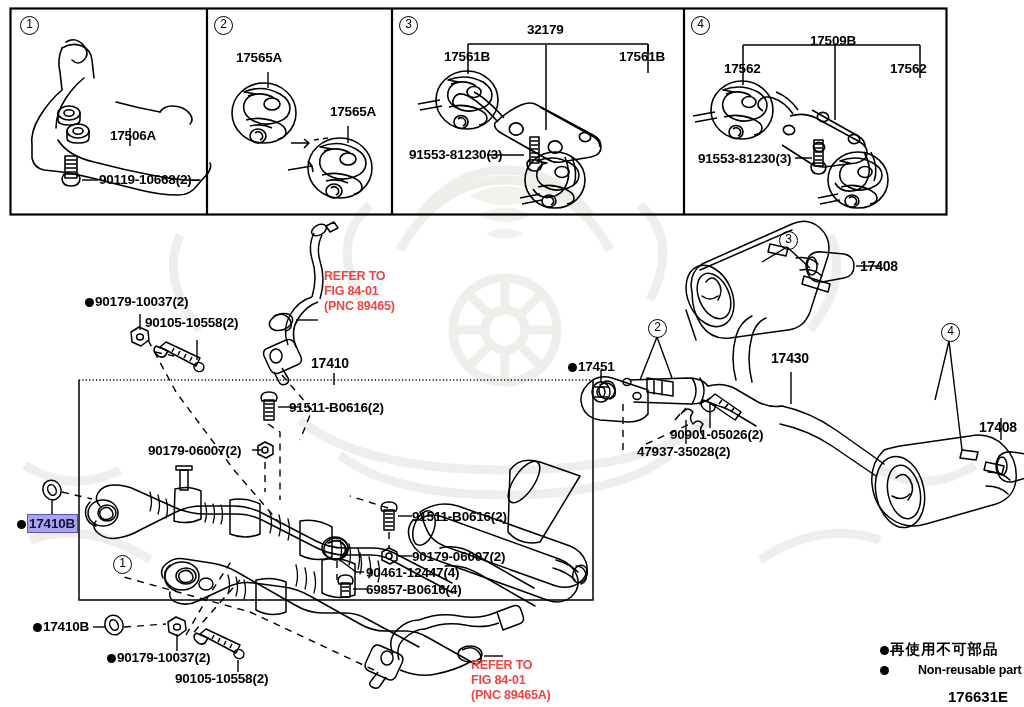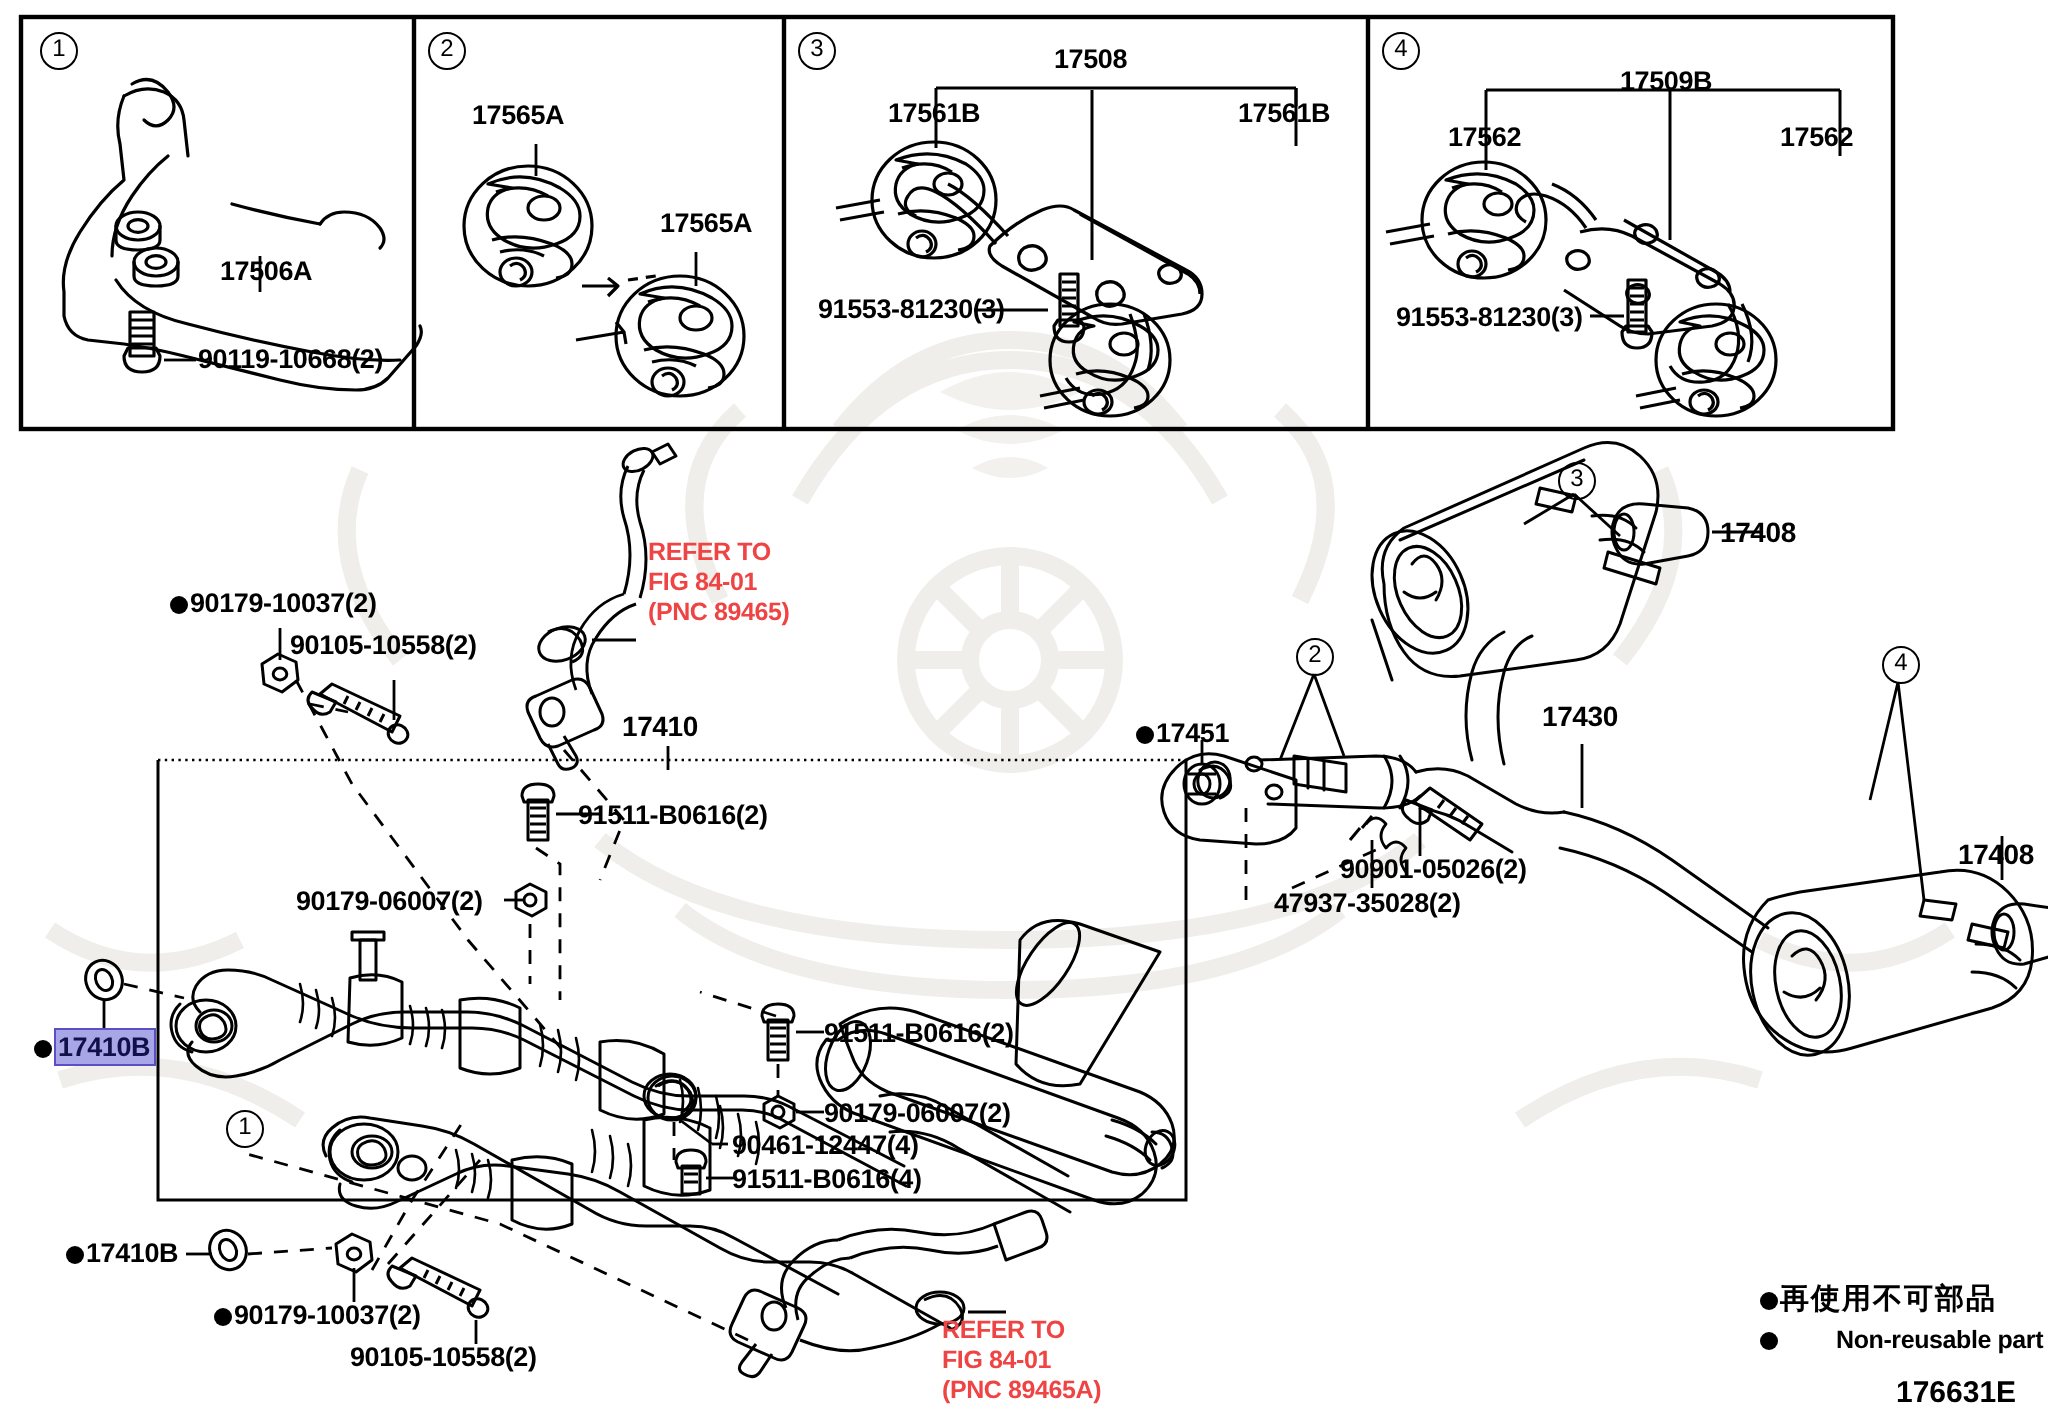--- a/index.html
+++ b/index.html
@@ -228,21 +228,21 @@
     <g stroke="#000" stroke-width="1.5" fill="none">
       <path d="M468 53 L468 74"></path>
       <path d="M546 45 L546 130"></path>
       <path d="M468 44 L648 44"></path>
       <path d="M468 44 L468 53 M648 44 L648 53"></path>
       <path d="M648 73 L648 44"></path>
       <line x1="487" y1="155" x2="524" y2="155"></line>
     </g>
   </svg>
 
-  <div class="lbl" style="left:527px;top:22px;">17508</div>
+  <div class="lbl" style="left:527px;top:22px;">32179</div>
   <div class="lbl" style="left:444px;top:49px;">17561B</div>
   <div class="lbl" style="left:619px;top:49px;">17561B</div>
   <div class="lbl" style="left:409px;top:147px;">91553-81230(3)</div>
   <div class="cnum" style="left:399px;top:16px;">3</div>
 
   <svg width="1024" height="707">
     <g fill="none" stroke="#000" stroke-width="1.6" stroke-linejoin="round">
 
       <ellipse cx="742" cy="110" rx="31" ry="29"></ellipse>
       <path d="M723 90 q18 -7 35 2 q9 6 9 13 q0 10 -12 14 q-13 5 -25 -2 q-9 -6 -7 -15 q2 -8 11 -10 Z"></path>
@@ -607,21 +607,21 @@
   <div class="lbl" style="left:107px;top:650px;"><span class="bullet"></span><span>90179-10037(2)</span></div>
   <div class="lbl" style="left:175px;top:671px;">90105-10558(2)</div>
 
   <div class="lbl" style="left:289px;top:400px;">91511-B0616(2)</div>
   <div class="lbl" style="left:148px;top:443px;">90179-06007(2)</div>
 
   <div class="lbl" style="left:412px;top:509px;">91511-B0616(2)</div>
   <div class="lbl" style="left:412px;top:549px;">90179-06007(2)</div>
 
   <div class="lbl" style="left:366px;top:565px;text-align:center;">90461-12447(4)</div>
-  <div class="lbl" style="left:366px;top:582px;">91511-B0616(4)</div>
+  <div class="lbl" style="left:366px;top:582px;">69857-B0616(4)</div>
 
   <div class="lbl" style="left:568px;top:359px;"><span class="bullet"></span><span>17451</span></div>
 
   <div class="lbl" style="left:637px;top:444px;">47937-35028(2)</div>
   <div class="lbl" style="left:670px;top:427px;">90901-05026(2)</div>
 
   <div class="lbl big" style="left:771px;top:350px;">17430</div>
   <div class="lbl big" style="left:860px;top:258px;">17408</div>
   <div class="lbl big" style="left:979px;top:419px;">17408</div>
 

